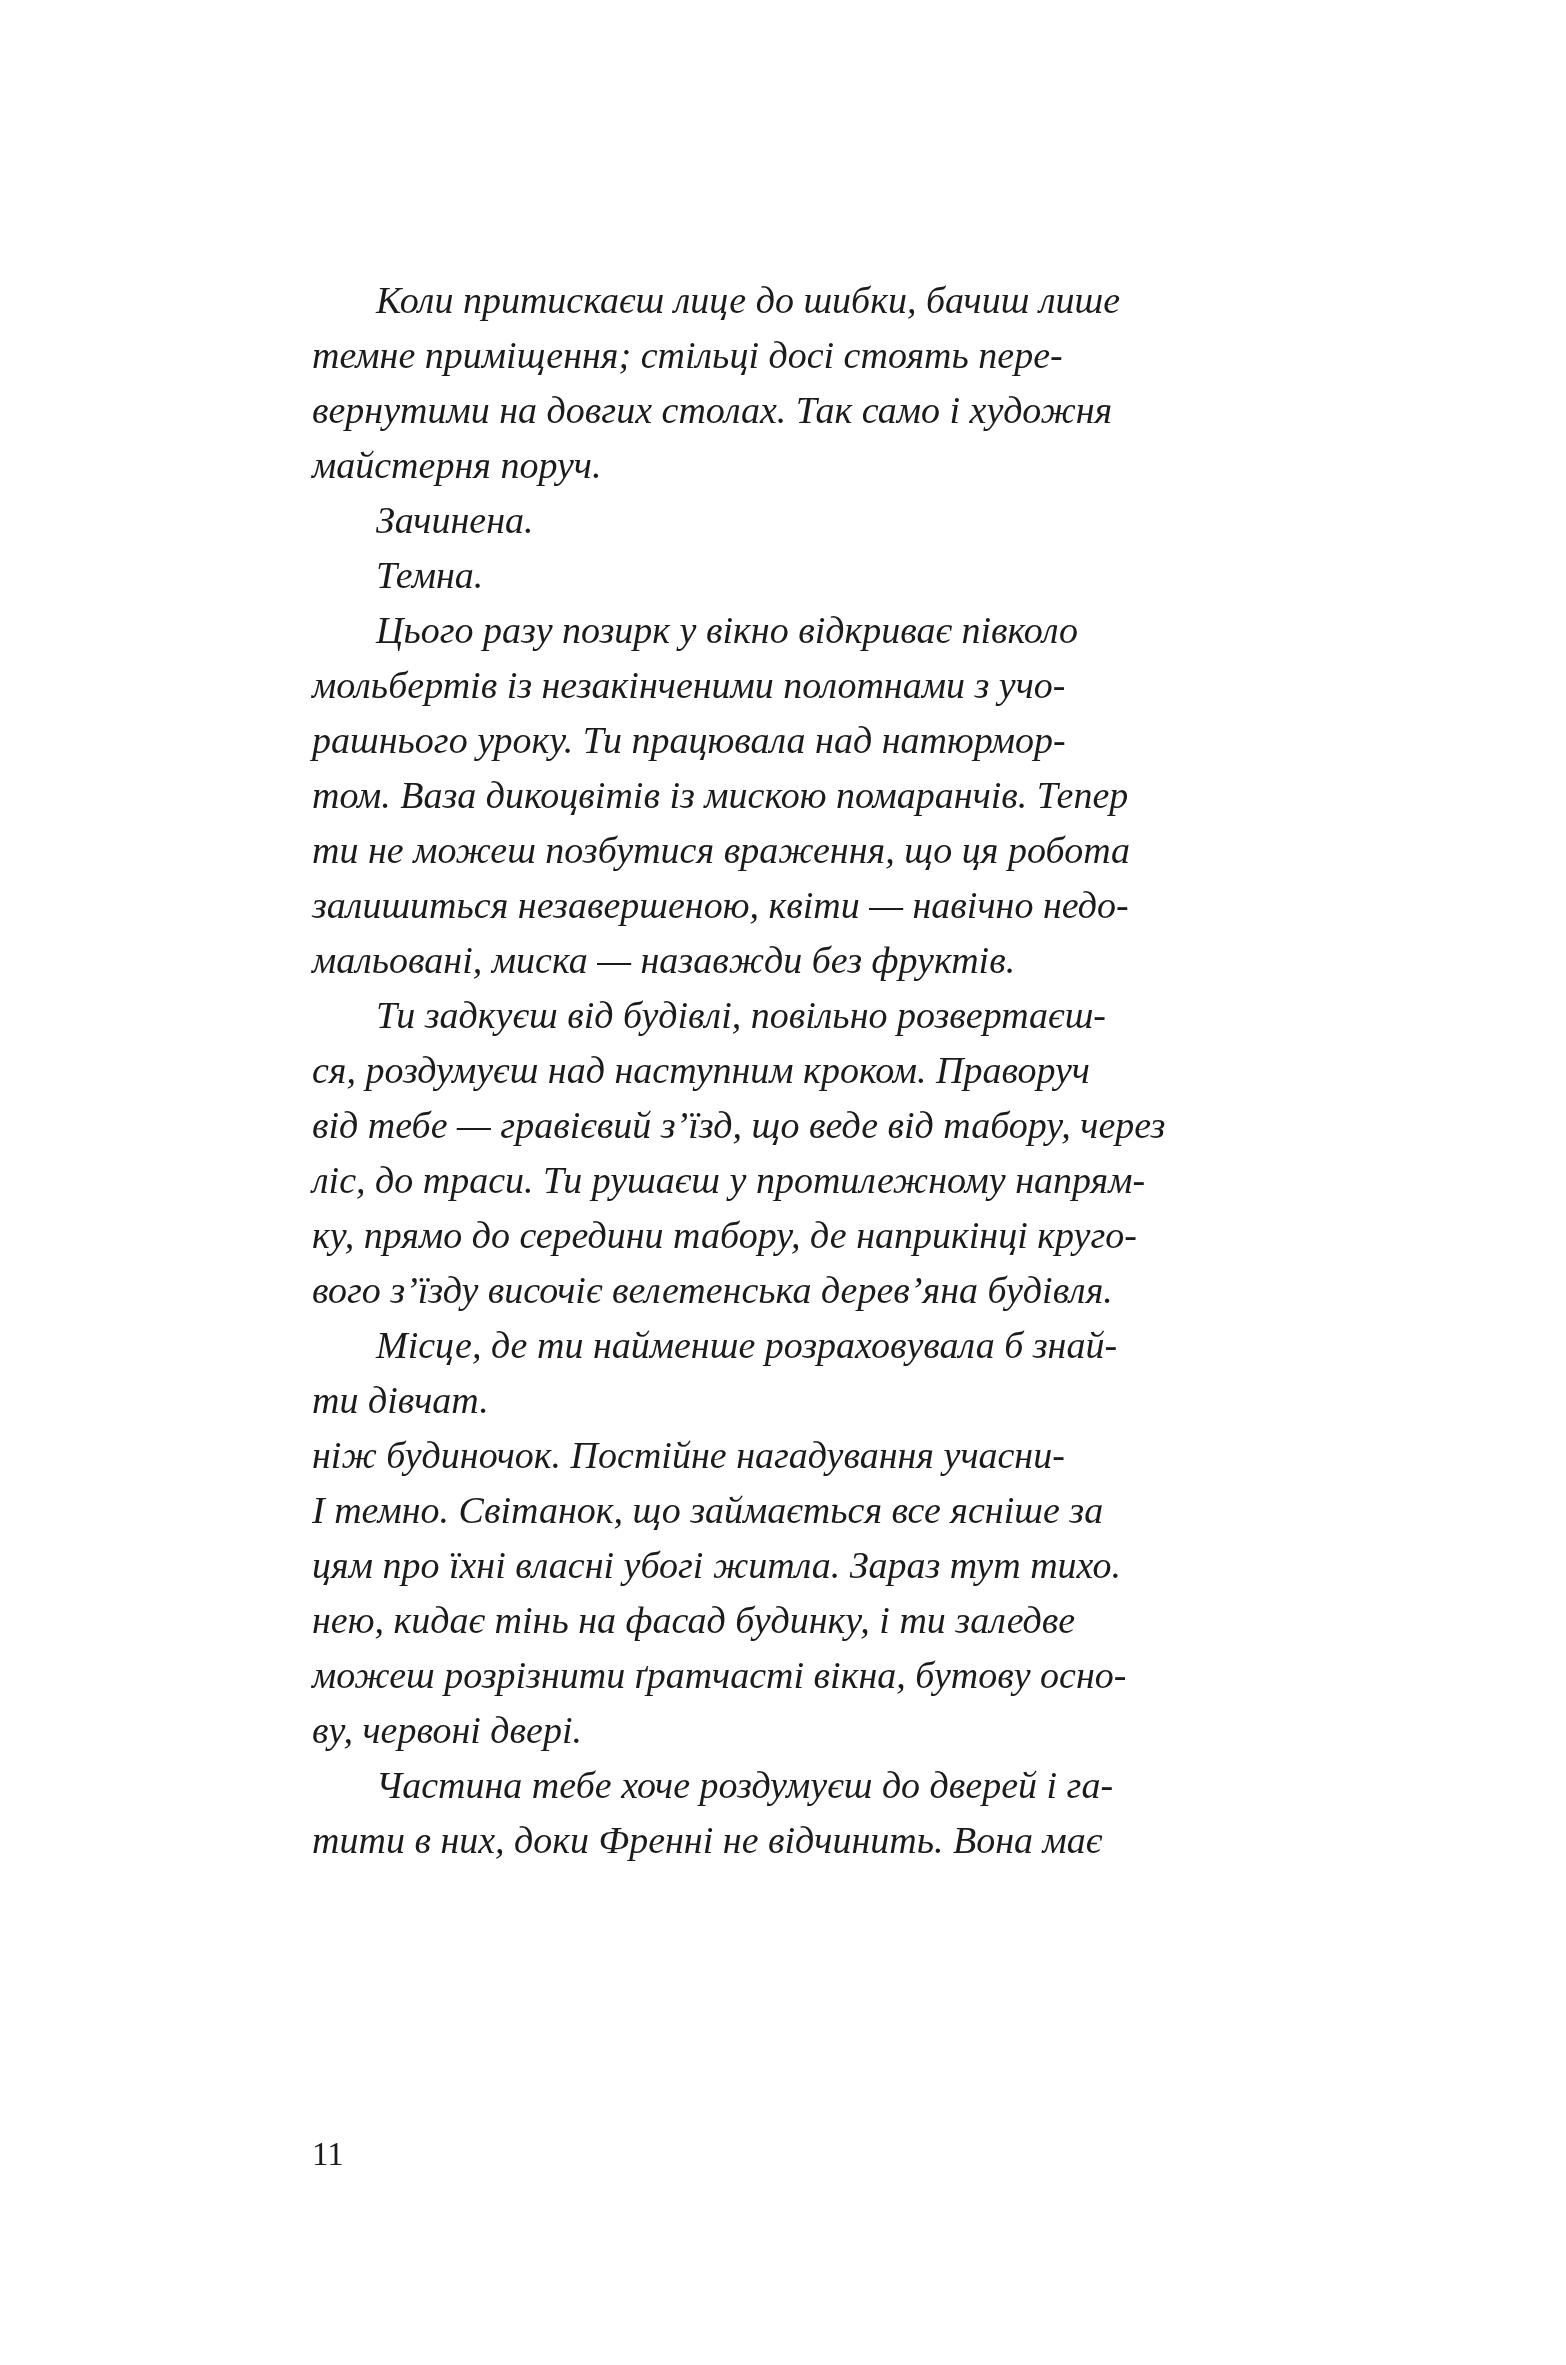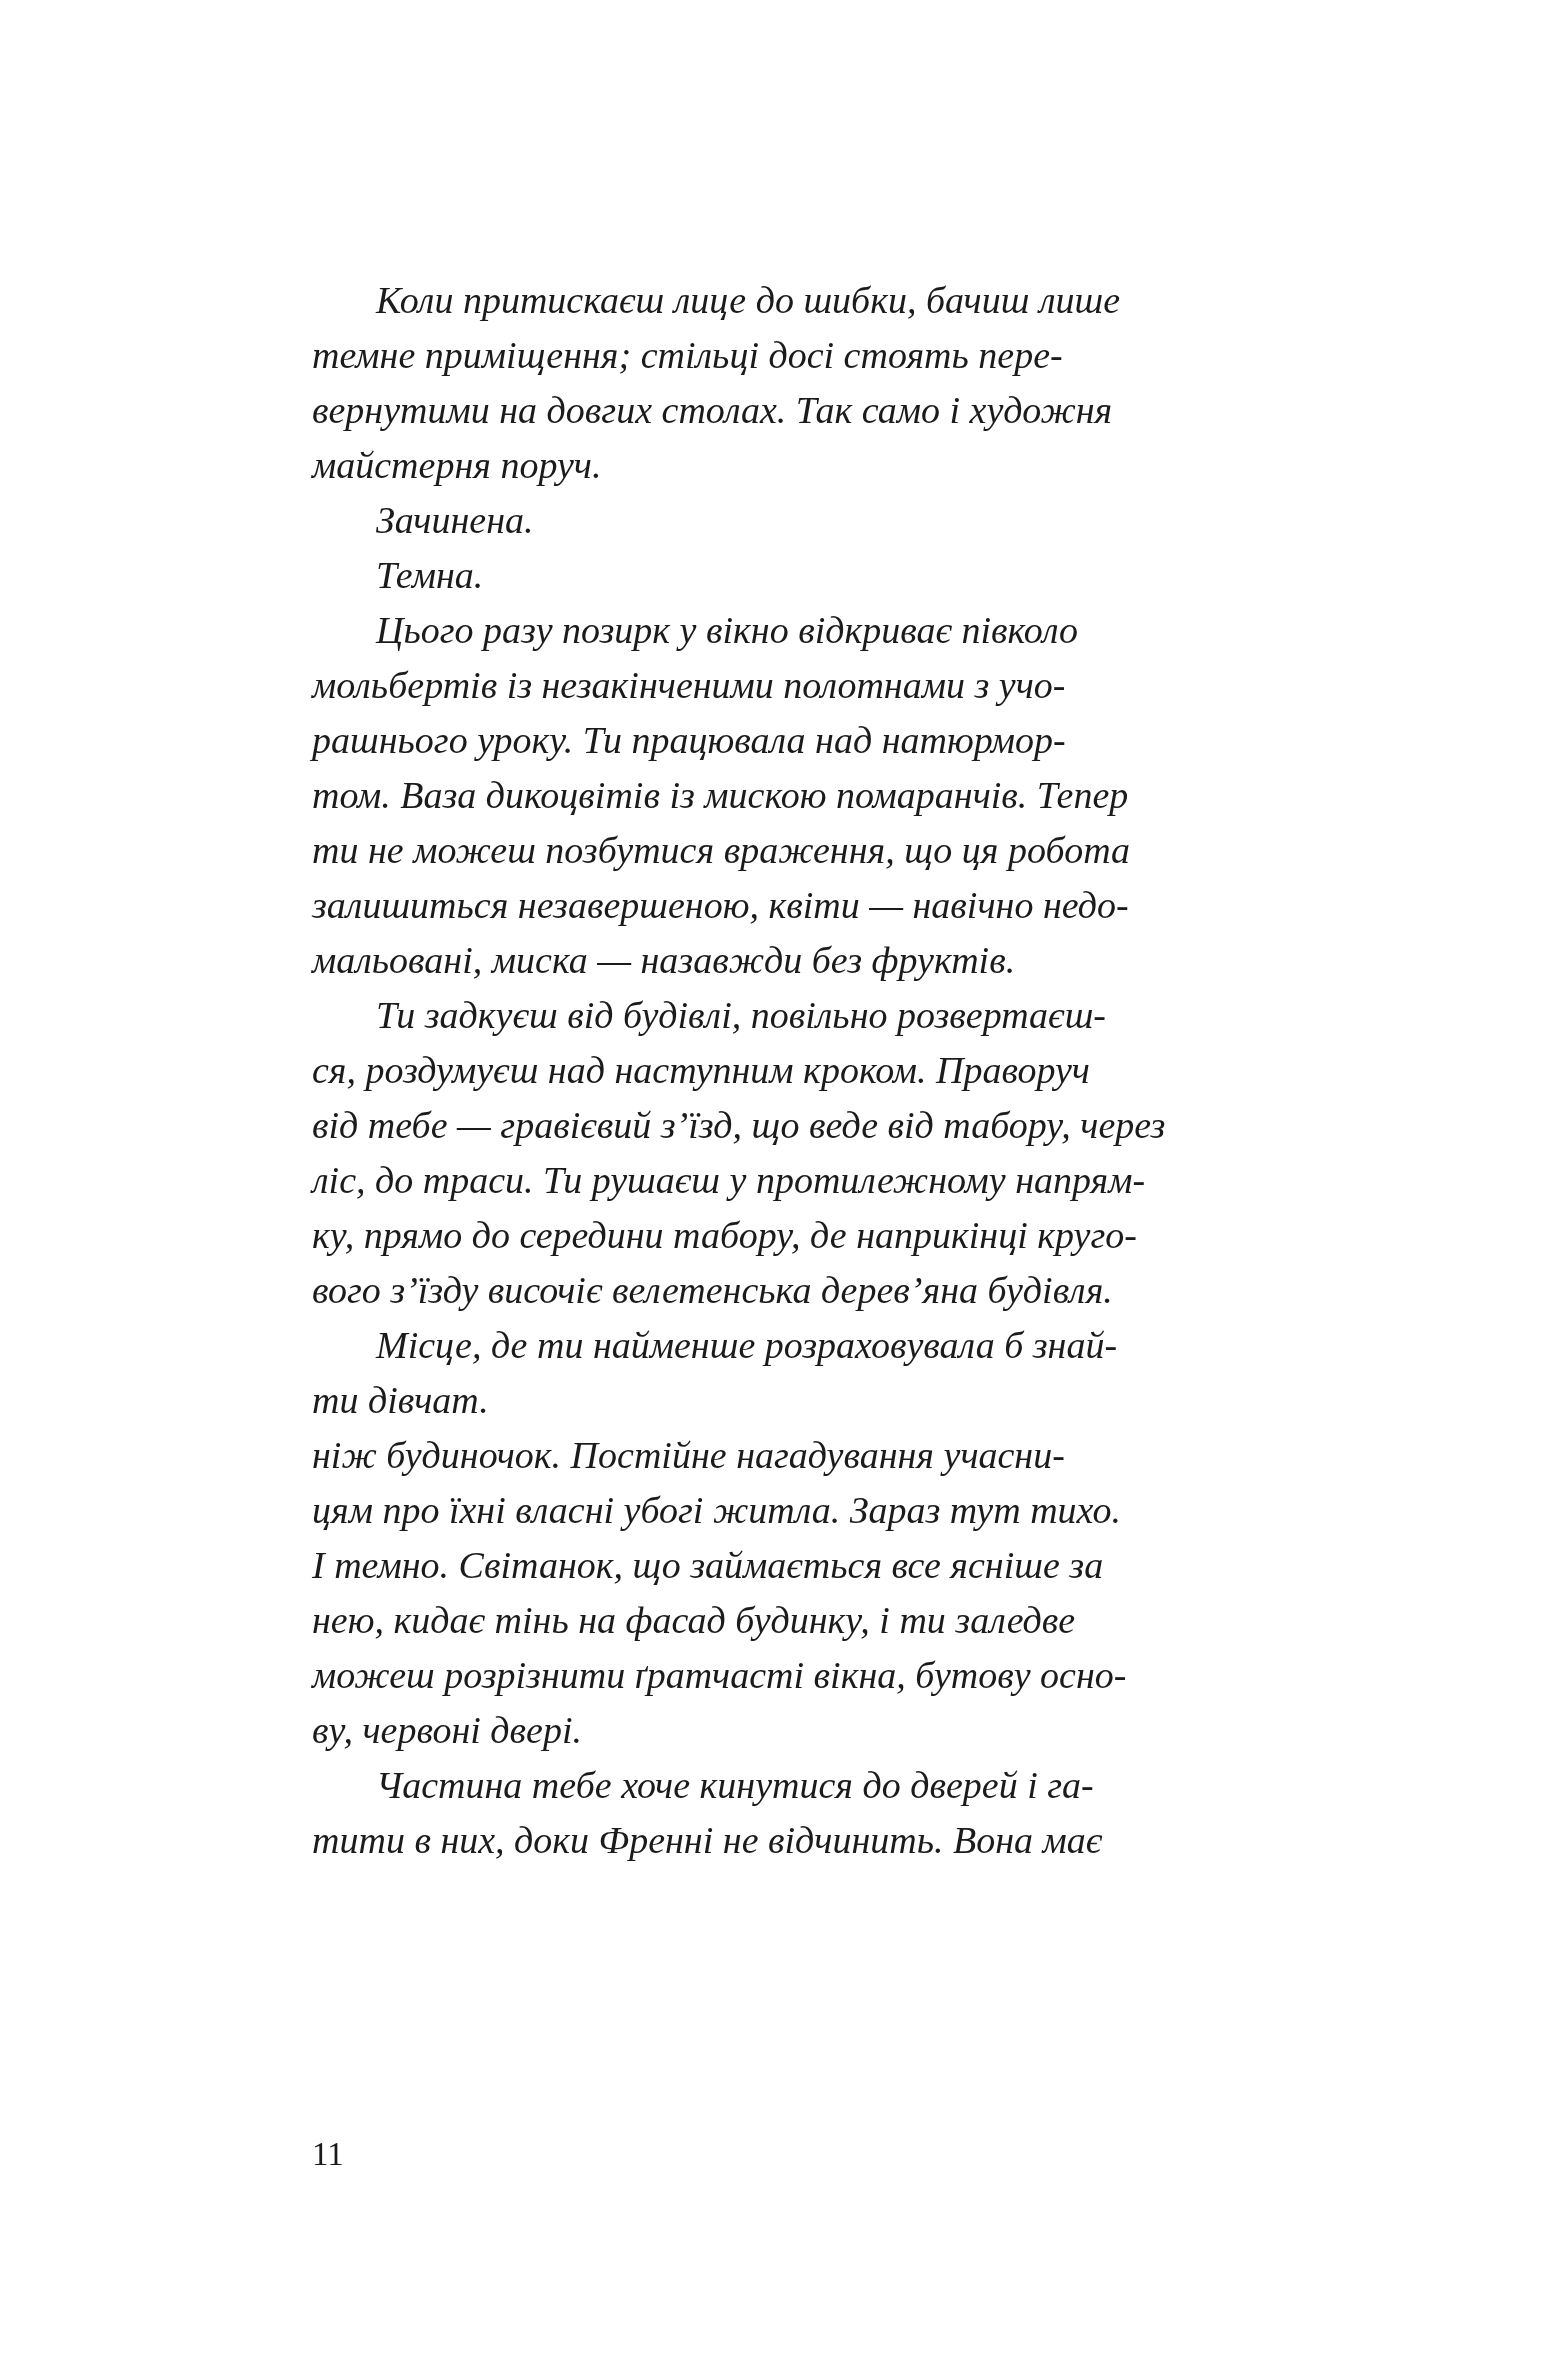--- a/index.html
+++ b/index.html
@@ -64,25 +64,25 @@
     <div class="line">мальовані, миска — назавжди без фруктів.</div>
     <div class="line indent">Ти задкуєш від будівлі, повільно розвертаєш-</div>
     <div class="line">ся, роздумуєш над наступним кроком. Праворуч</div>
     <div class="line">від тебе — гравієвий з’їзд, що веде від табору, через</div>
     <div class="line">ліс, до траси. Ти рушаєш у протилежному напрям-</div>
     <div class="line">ку, прямо до середини табору, де наприкінці круго-</div>
     <div class="line">вого з’їзду височіє велетенська дерев’яна будівля.</div>
     <div class="line indent">Місце, де ти найменше розраховувала б знай-</div>
     <div class="line">ти дівчат.</div>
     <div class="line">ніж будиночок. Постійне нагадування учасни-</div>
+    <div class="line">І темно. Світанок, що займається все ясніше за</div>
     <div class="line">цям про їхні власні убогі житла. Зараз тут тихо.</div>
-    <div class="line">І темно. Світанок, що займається все ясніше за</div>
     <div class="line">нею, кидає тінь на фасад будинку, і ти заледве</div>
     <div class="line">можеш розрізнити ґратчасті вікна, бутову осно-</div>
     <div class="line">ву, червоні двері.</div>
-    <div class="line indent">Частина тебе хоче кинутися до дверей і га-</div>
+    <div class="line indent">Частина тебе хоче роздумуєш до дверей і га-</div>
     <div class="line">тити в них, доки Френні не відчинить. Вона має</div>
   </div>
 
   <div class="page-number">11</div>
 
 </div>
 
 
 </body></html>

